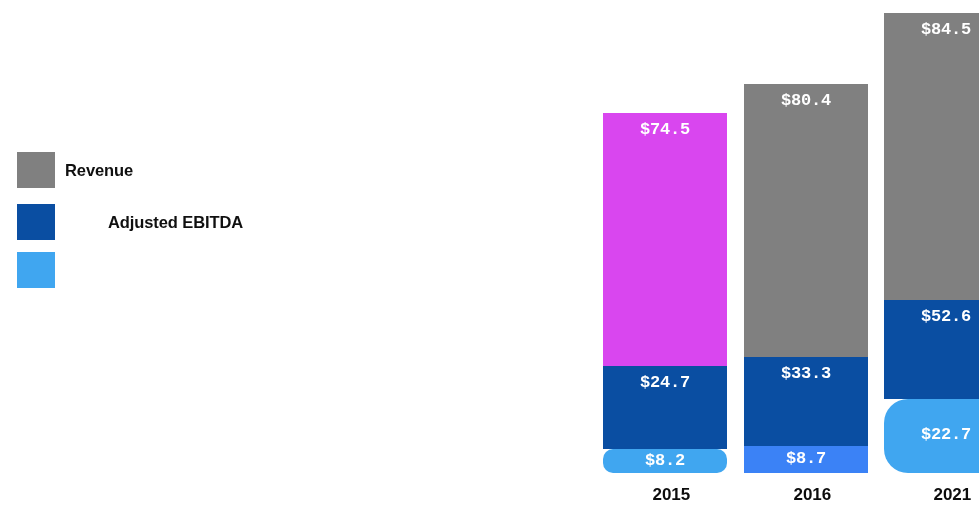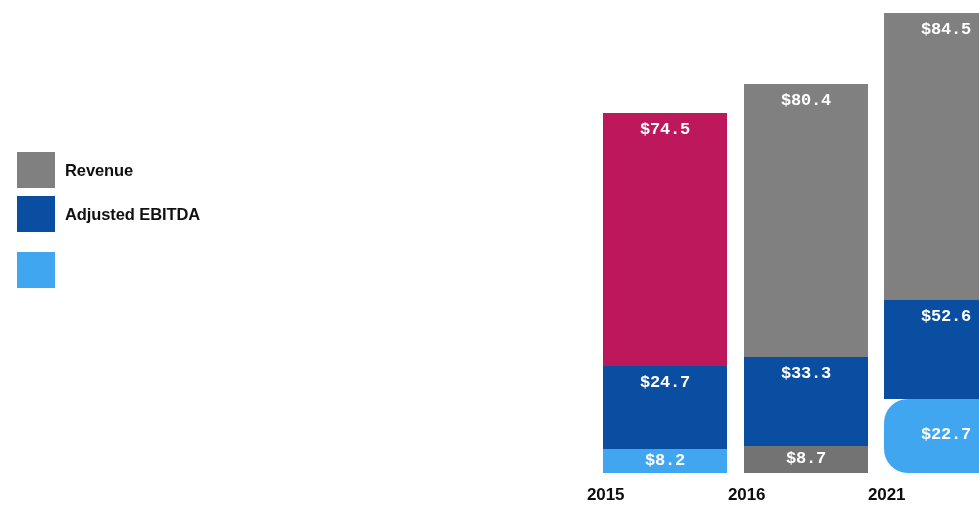--- a/index.html
+++ b/index.html
@@ -31,21 +31,21 @@
     width: 560px;
   }
   .legend-row {
     position: absolute;
     left: 0;
     height: 36px;
     display: flex;
     align-items: center;
   }
   .legend-row.r0 { top: 0px; }
-  .legend-row.r1 { top: 44px; }
+  .legend-row.r1 { top: 52px; gap: 43px; }
   .legend-row.r2 { top: 100px; }
 
   .legend-swatch {
     width: 38px;
     height: 36px;
     flex: 0 0 auto;
   }
   .legend-label {
     margin-left: 10px;
     font-size: 16.5px;
@@ -81,21 +81,21 @@
     font-weight: bold;
     color: #ffffff;
     letter-spacing: -0.2px;
   }
 
   .year-label {
     position: absolute;
     left: 0;
     width: 103px;
     top: 485px;
-    text-align: left;
+    text-align: right;
     font-size: 17px;
     font-weight: bold;
     color: #0d0d0d;
     letter-spacing: -0.1px;
   }
 </style>
 </head>
 <body>
 
 <div id="chart-root">
@@ -112,40 +112,40 @@
       <span class="legend-label">Adjusted EBITDA</span>
     </div>
 
     <div class="legend-row r2">
       <span class="legend-swatch" style="background:#40a6f0"></span>
     </div>
 
   </div>
 
   <div class="bar-group g0">
-    <div class="seg" style="top:113px; height:253px; background:#be185d;">
+    <div class="seg" style="top:113px; height:253px; background:#d946ef;">
       <span class="seg-label">$74.5</span>
     </div>
     <div class="seg" style="top:366px; height:83px; background:#0a4ea2;">
       <span class="seg-label">$24.7</span>
     </div>
-    <div class="seg" style="top:449px; height:24px; background:#40a6f0;">
+    <div class="seg" style="top:449px; height:24px; background:#40a6f0;border-radius:10px;">
       <span class="seg-label" style="top:2px;">$8.2</span>
     </div>
     <div class="year-label">2015</div>
   </div>
 
   <div class="bar-group g1">
     <div class="seg" style="top:84px; height:273px; background:#808080;padding-left:36px;">
       <span class="seg-label">$80.4</span>
     </div>
     <div class="seg" style="top:357px; height:89px; background:#0a4ea2;">
       <span class="seg-label">$33.3</span>
     </div>
-    <div class="seg" style="top:446px; height:27px; background:#737373;">
+    <div class="seg" style="top:446px; height:27px; background:#3b82f6;">
       <span class="seg-label" style="top:3px;">$8.7</span>
     </div>
     <div class="year-label">2016</div>
   </div>
 
   <div class="bar-group g2">
     <div class="seg" style="top:13px; height:287px; background:#808080;">
       <span class="seg-label">$84.5</span>
     </div>
     <div class="seg" style="top:300px; height:99px; background:#0a4ea2;">

